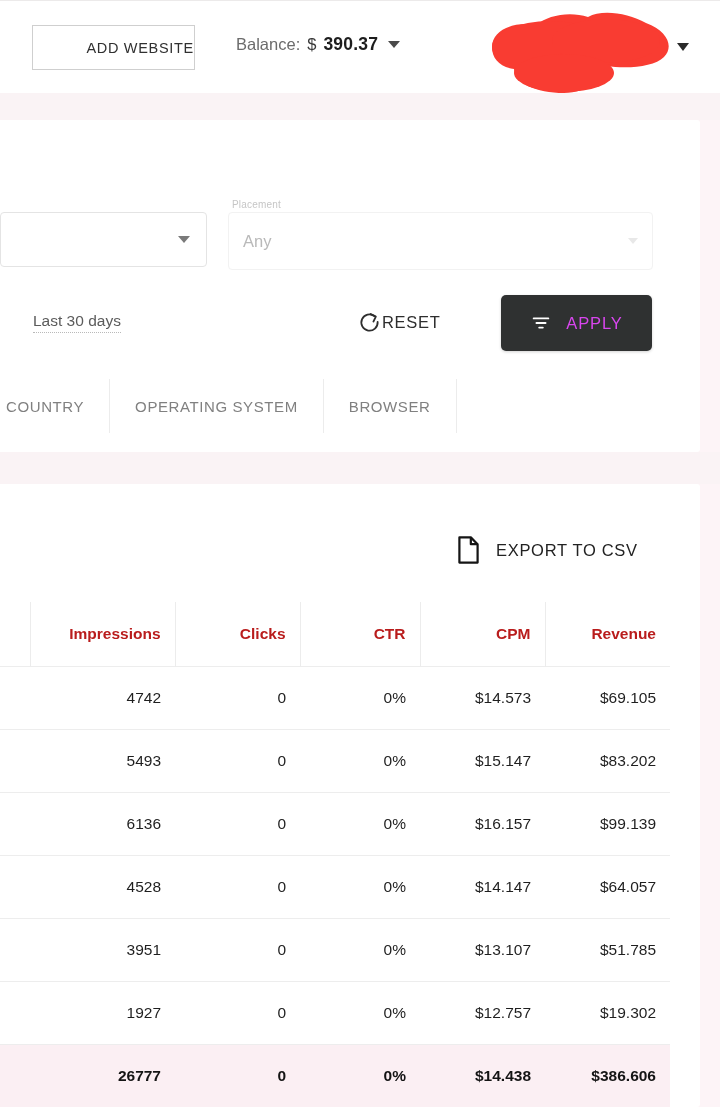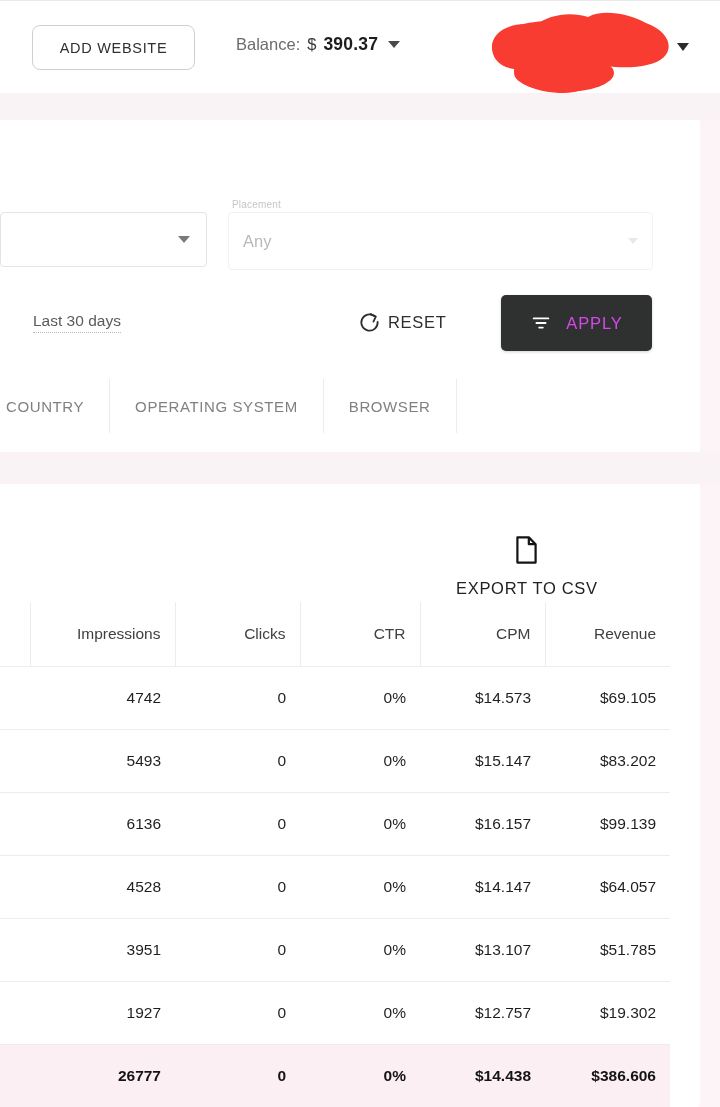--- a/index.html
+++ b/index.html
@@ -25,29 +25,29 @@
     background: #ffffff;
     border-top: 1px solid #eceaea;
     display: flex;
     align-items: center;
   }
   .add-website-btn {
     position: absolute;
     left: 32px; top: 24px;
     width: 163px; height: 45px;
     border: 1px solid #cfcfcf;
-    border-radius: 8px;
+    border-radius: 0;
     background: #ffffff;
     color: #303030;
     font-size: 14.5px;
     letter-spacing: 0.7px;
     font-weight: 500;
     display: flex;
     align-items: center;
-    justify-content: center;
+    justify-content: flex-end;
     cursor: pointer;
   }
   .balance-wrap {
     position: absolute;
     left: 236px; top: 33px;
     display: flex;
     align-items: center;
     gap: 7px;
     cursor: pointer;
   }
@@ -147,21 +147,21 @@
     color: #5b5b5b;
     border-bottom: 1.5px dotted #b9b9b9;
     padding-bottom: 2px;
     cursor: pointer;
   }
   .reset-btn {
     position: absolute;
     left: 370px; top: 185px;
     display: flex;
     align-items: center;
-    gap: 7px;
+    gap: 1px;
     cursor: pointer;
     background: none;
     border: none;
     padding: 6px 8px;
   }
   .reset-label {
     font-size: 16.5px;
     color: #2e2e2e;
     letter-spacing: 0.7px;
     font-weight: 500;
@@ -229,21 +229,20 @@
   .export-btn {
     position: absolute;
     left: 472px; top: 46px;
     display: flex;
     align-items: center;
     gap: 15px;
     cursor: pointer;
     background: none;
     border: none;
     padding: 6px 4px;
-    flex-direction: column;
   }
   .export-label {
     font-size: 16.5px;
     color: #222222;
     letter-spacing: 0.7px;
     font-weight: 500;
   }
 
   
   .table-wrap {
@@ -257,22 +256,22 @@
     table-layout: fixed;
   }
   table.report th, table.report td {
     text-align: right;
     font-size: 15.5px;
     color: #1f1f1f;
     padding-right: 14px;
   }
   table.report th {
     height: 64px;
-    font-weight: normal;
-    color: #404040;
+    font-weight: bold;
+    color: #b91c1c;
     border-right: 1px solid #ececec;
     vertical-align: middle;
   }
   table.report th:last-child { border-right: none; }
   table.report thead tr { border-bottom: 1px solid #ededed; }
   table.report tbody tr { border-bottom: 1px solid #ededed; height: 63px; }
   table.report tbody td { vertical-align: middle; }
   tr.total-row {
     background: #fbeff3;
   }

